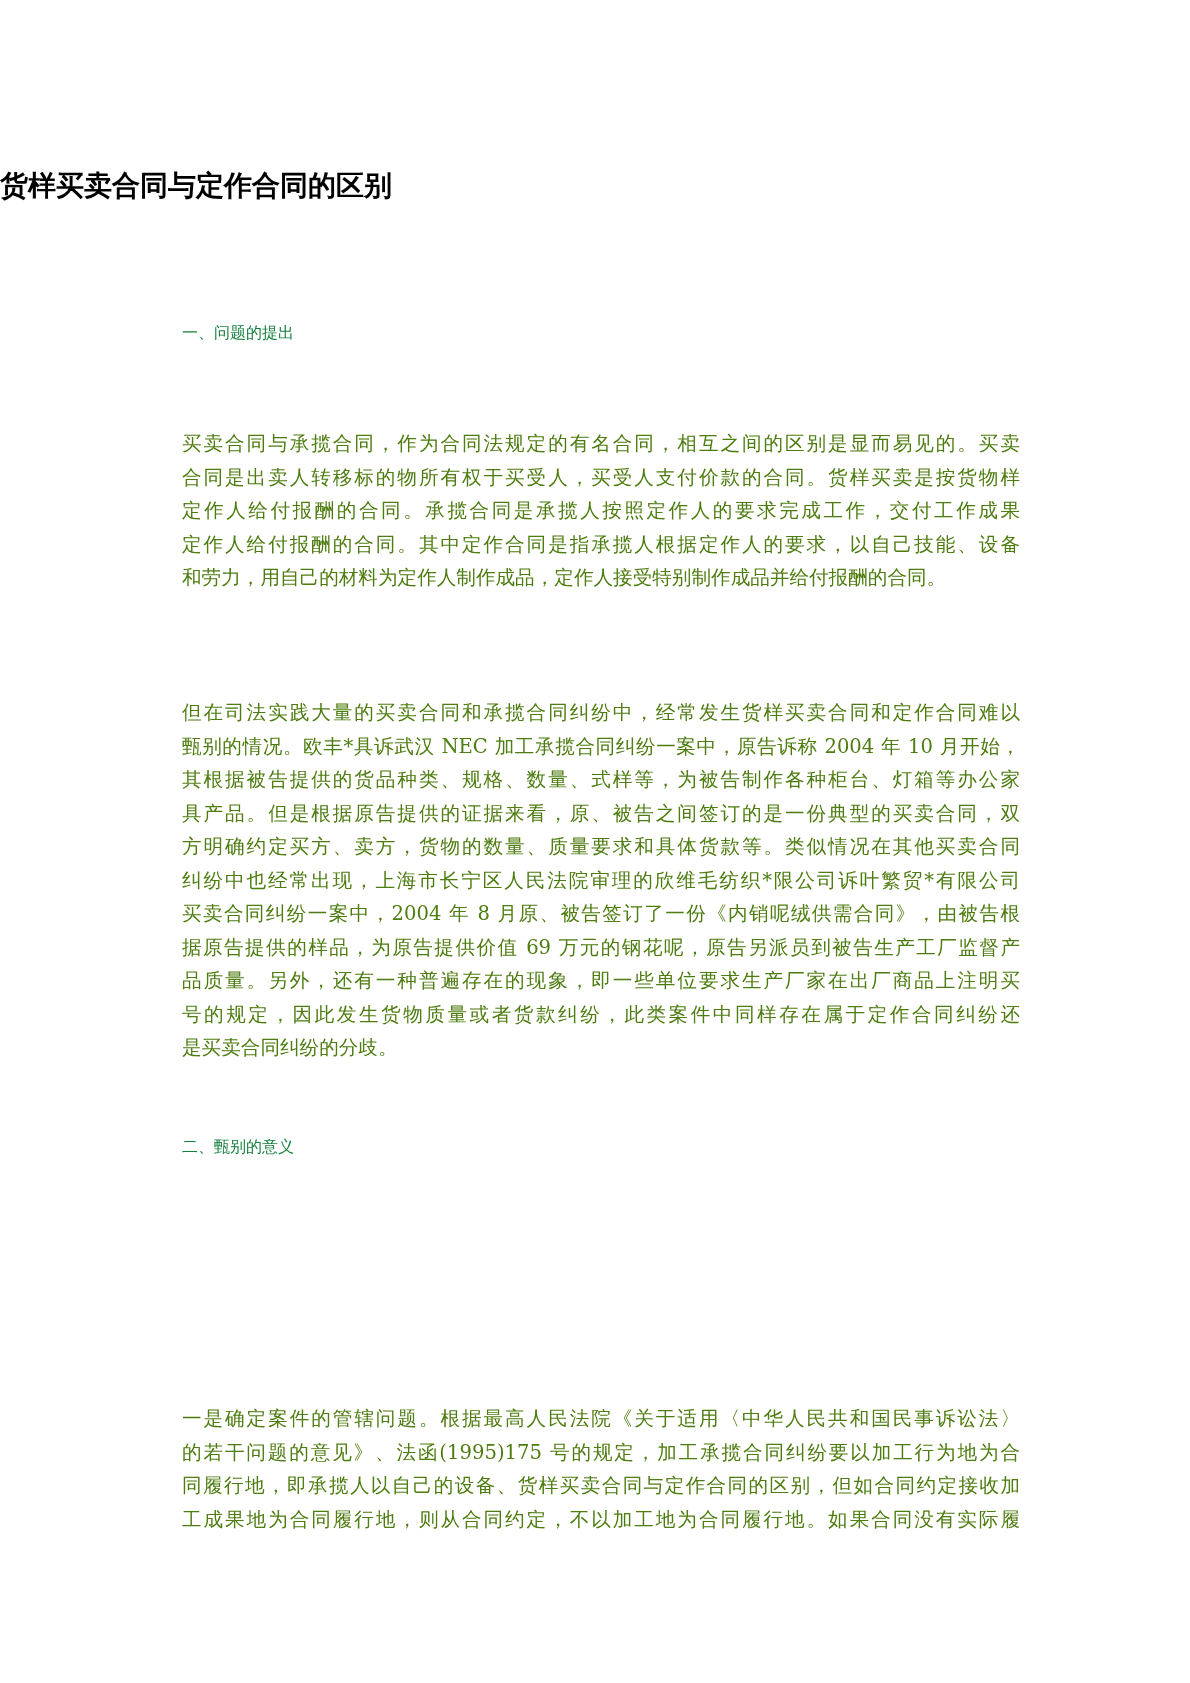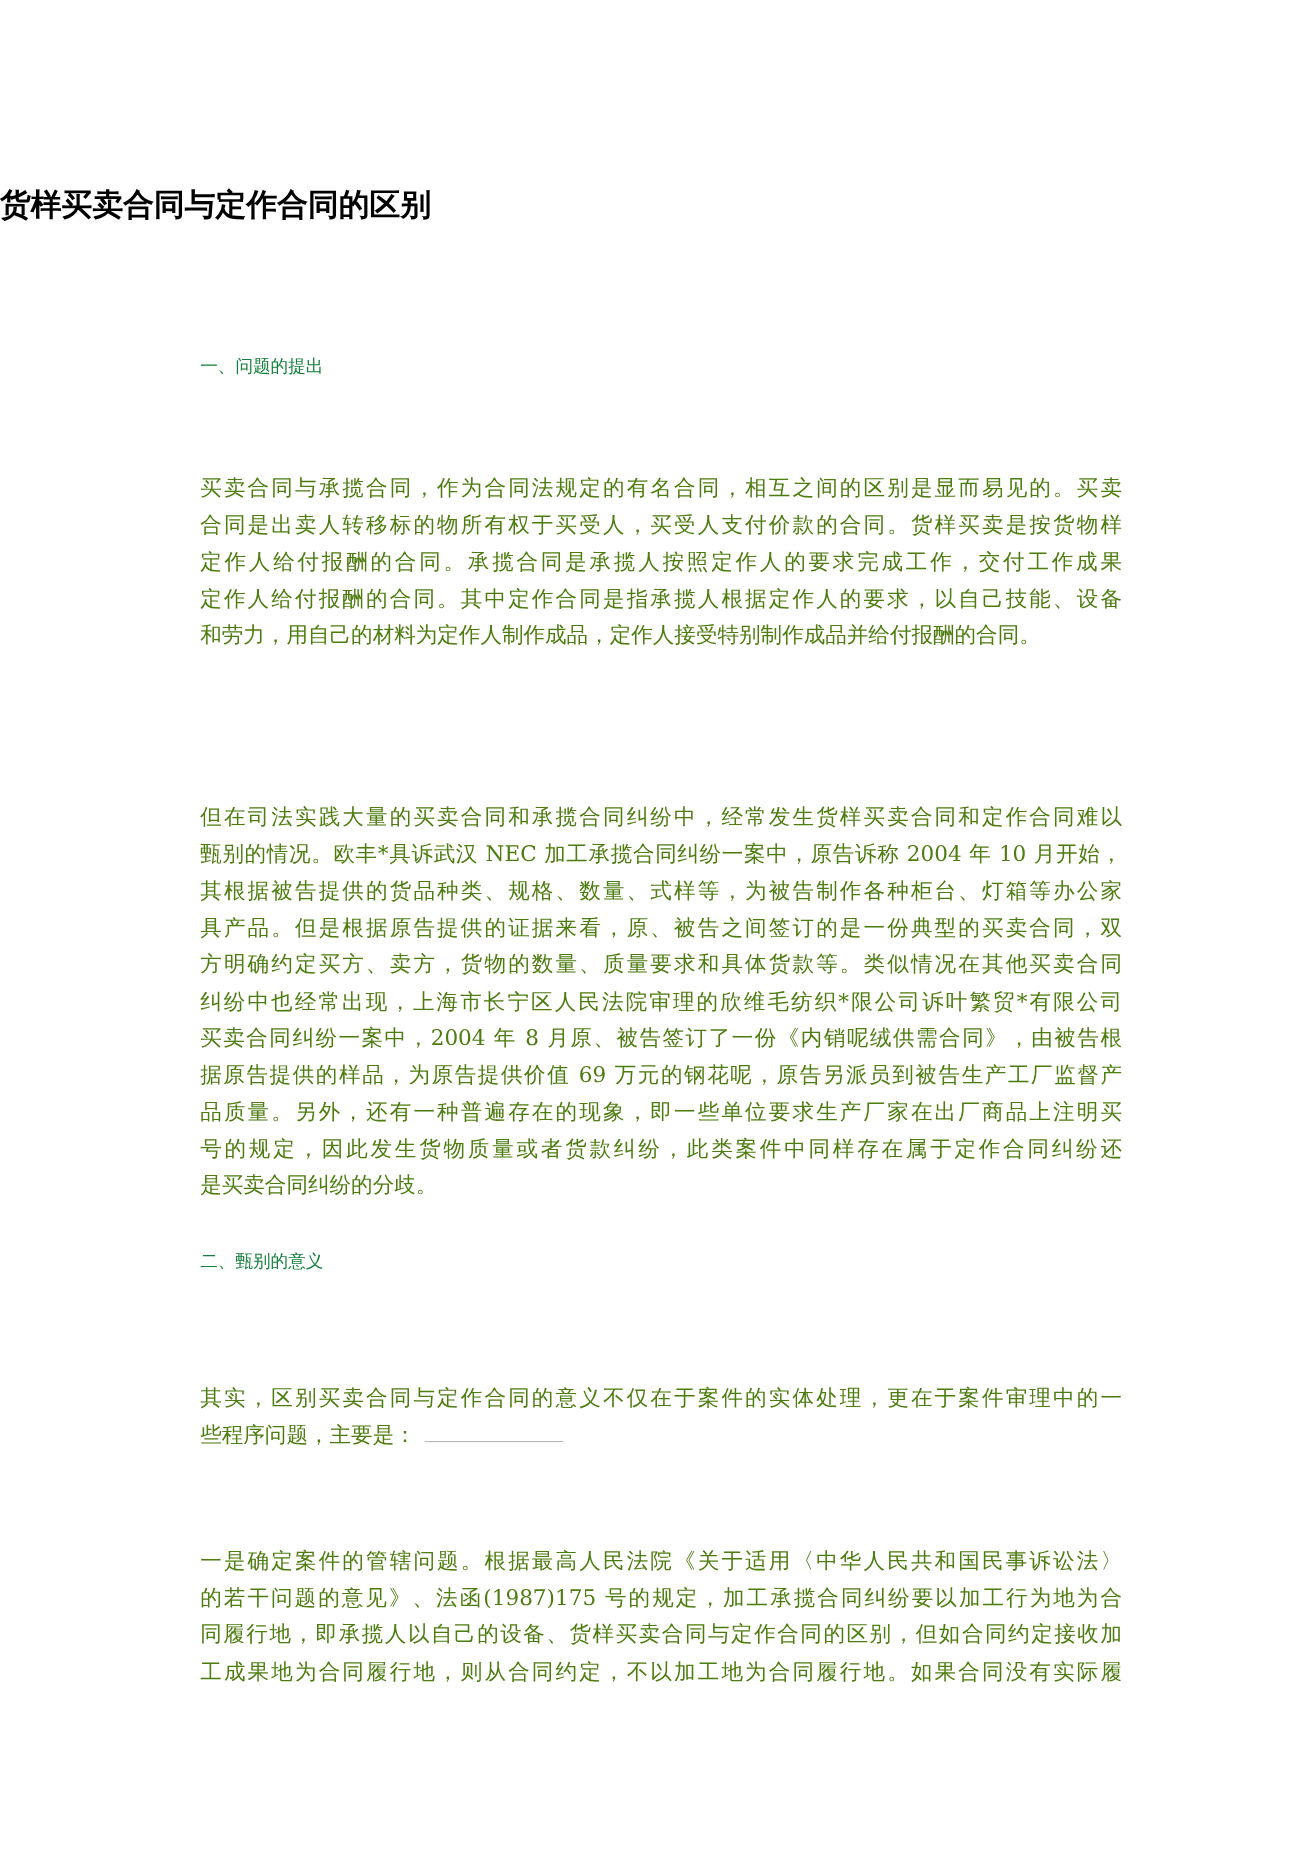--- a/index.html
+++ b/index.html
@@ -80,41 +80,37 @@
   <div class="heading" style="top:320px;">一、问题的提出</div>
 
   <div class="para" style="top:427px;">
     <span class="line">买卖合同与承揽合同，作为合同法规定的有名合同，相互之间的区别是显而易见的。买卖</span>
     <span class="line">合同是出卖人转移标的物所有权于买受人，买受人支付价款的合同。货样买卖是按货物样</span>
     <span class="line">定作人给付报酬的合同。承揽合同是承揽人按照定作人的要求完成工作，交付工作成果</span>
     <span class="line">定作人给付报酬的合同。其中定作合同是指承揽人根据定作人的要求，以自己技能、设备</span>
     <span class="line last">和劳力，用自己的材料为定作人制作成品，定作人接受特别制作成品并给付报酬的合同。</span>
   </div>
 
-  <div class="para" style="top:726px;">
+  <div class="para" style="top:696px;">
     <span class="line">但在司法实践大量的买卖合同和承揽合同纠纷中，经常发生货样买卖合同和定作合同难以</span>
     <span class="line">甄别的情况。欧丰*具诉武汉 NEC 加工承揽合同纠纷一案中，原告诉称 2004 年 10 月开始，</span>
     <span class="line">其根据被告提供的货品种类、规格、数量、式样等，为被告制作各种柜台、灯箱等办公家</span>
     <span class="line">具产品。但是根据原告提供的证据来看，原、被告之间签订的是一份典型的买卖合同，双</span>
     <span class="line">方明确约定买方、卖方，货物的数量、质量要求和具体货款等。类似情况在其他买卖合同</span>
     <span class="line">纠纷中也经常出现，上海市长宁区人民法院审理的欣维毛纺织*限公司诉叶繁贸*有限公司</span>
     <span class="line">买卖合同纠纷一案中，2004 年 8 月原、被告签订了一份《内销呢绒供需合同》，由被告根</span>
     <span class="line">据原告提供的样品，为原告提供价值 69 万元的钢花呢，原告另派员到被告生产工厂监督产</span>
     <span class="line">品质量。另外，还有一种普遍存在的现象，即一些单位要求生产厂家在出厂商品上注明买</span>
     <span class="line">号的规定，因此发生货物质量或者货款纠纷，此类案件中同样存在属于定作合同纠纷还</span>
     <span class="line last">是买卖合同纠纷的分歧。</span>
   </div>
 
   <div class="heading" style="top:1134px;">二、甄别的意义</div>
 
-  <div class="para" style="top:1254px;">
-    <span class="line">其实，区别买卖合同与定作合同的意义不仅在于案件的实体处理，更在于案件审理中的一</span>
-    <span class="line last"><span>些程序问题，主要是：</span><span class="blank"></span></span>
-  </div>
 
   <div class="para" style="top:1402px;">
     <span class="line">一是确定案件的管辖问题。根据最高人民法院《关于适用〈中华人民共和国民事诉讼法〉</span>
-    <span class="line">的若干问题的意见》、法函(1987)175 号的规定，加工承揽合同纠纷要以加工行为地为合</span>
+    <span class="line">的若干问题的意见》、法函(1995)175 号的规定，加工承揽合同纠纷要以加工行为地为合</span>
     <span class="line">同履行地，即承揽人以自己的设备、货样买卖合同与定作合同的区别，但如合同约定接收加</span>
     <span class="line">工成果地为合同履行地，则从合同约定，不以加工地为合同履行地。如果合同没有实际履</span>
   </div>
 
 </div>
 
 </body></html>

